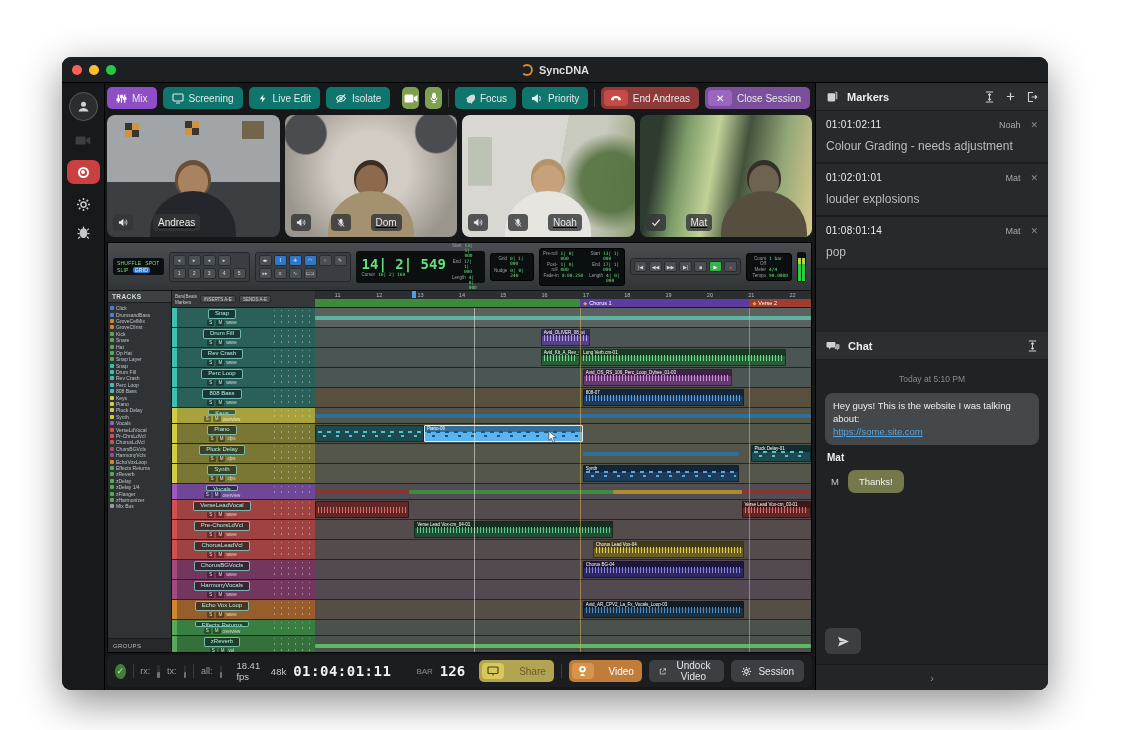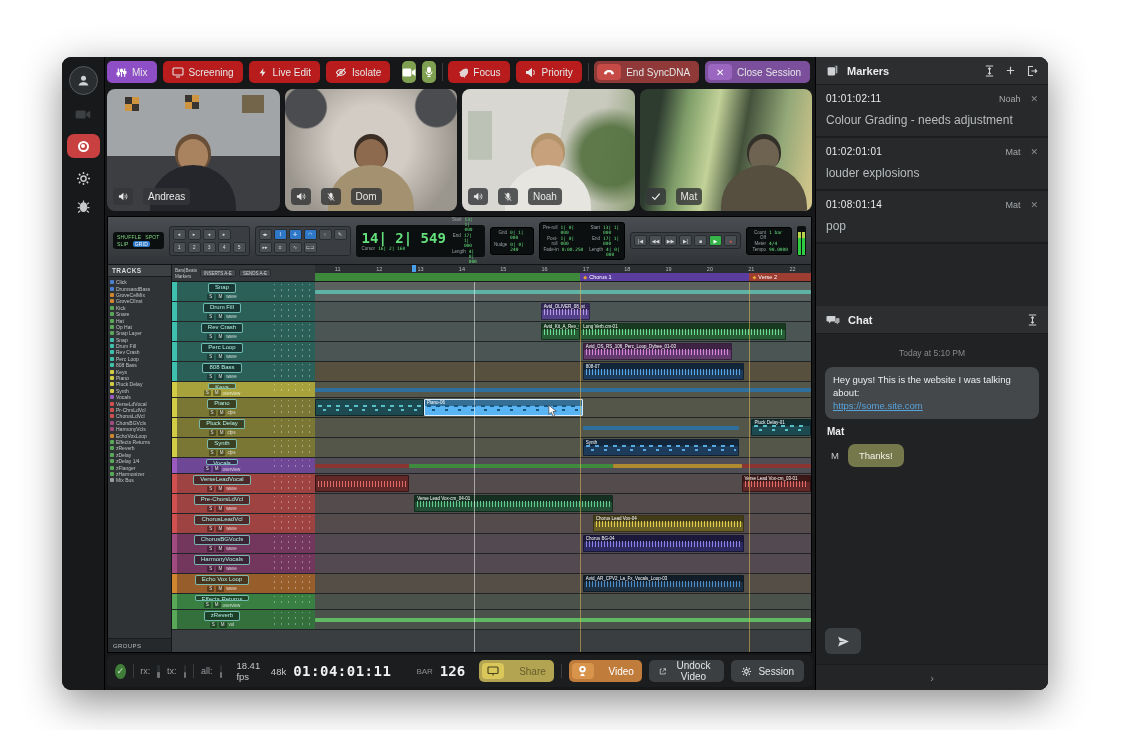--- a/index.html
+++ b/index.html
@@ -17,21 +17,21 @@
   .sidebar { width:43px; background:#17191b; border-right:1px solid #000; display:flex; flex-direction:column; align-items:center; padding-top:9px; gap:13px; flex:none; }
   .avatarbtn { width:29px; height:29px; border-radius:50%; background:#2b2e30; border:1px solid #565a5d; display:flex; align-items:center; justify-content:center; color:#cfd2d4; }
   .side-ic { color:#3c4043; display:flex; }
   .recbtn { width:33px; height:24px; border-radius:7px; background:#c8403f; display:flex; align-items:center; justify-content:center; }
   .recdot { width:11px; height:11px; border:2px solid #fff; border-radius:50%; background:#c8403f; display:flex; align-items:center; justify-content:center; }
   .recdot::after{ content:""; width:4px; height:4px; background:#fff; border-radius:50%; }
   .gearic,.bugic { color:#c6c8ca; display:flex; }
   .centercol { flex:1; display:flex; flex-direction:column; min-width:0; }
   
   .topbar { height:30px; display:flex; align-items:center; gap:6px; padding:0 5px 0 2px; flex:none; }
-  .tbtn { height:22px; border-radius:5px; background:#b91c1c; color:#e6e7e8; font-size:10px; display:inline-flex; align-items:center; gap:5px; padding:0 9px; border:none; white-space:nowrap; }
+  .tbtn { height:22px; border-radius:5px; background:#0f766e; color:#e6e7e8; font-size:10px; display:inline-flex; align-items:center; gap:5px; padding:0 9px; border:none; white-space:nowrap; }
   .tbtn svg { flex:none; }
   .tbtn.mix { background:#8e4ec6; }
   .sqbtn { width:29px; height:22px; border-radius:5px; background:#7fa050; border:none; display:inline-flex; align-items:center; justify-content:center; color:#fff; }
   .vsep { width:1px; height:18px; background:#3a3d40; }
   .tbtn.endmeet { background:#8f3a38; padding-left:3px; }
   .chip-red { width:24px; height:16px; background:#c64a46; border-radius:4px; display:inline-flex; align-items:center; justify-content:center; color:#fff; }
   .tbtn.closesess { background:#7b4f9b; padding-left:3px; }
   .chip-pur { width:24px; height:16px; background:#9a66c0; border-radius:4px; display:inline-flex; align-items:center; justify-content:center; color:#fff; font-size:10px; }
   .spacer { flex:1; }
   
@@ -53,21 +53,21 @@
                  linear-gradient(#b9c0b2,#b9c0b2) 4% 30% / 14% 40% no-repeat; opacity:.9; }
   .vtile:nth-child(4){ background:linear-gradient(100deg,#2e3c30 0 12%, #7d9c68 26%, #c2d298 42%, #44523c 58%, #93a878 78%, #d9c98e 100%); }
   .sil { position:absolute; bottom:-6px; left:50%; transform:translateX(-50%); width:86px; height:78px; }
   .sil .head { width:30px; height:32px; border-radius:50% 50% 45% 45%; margin:0 auto; }
   .sil .bodyp { width:86px; height:46px; border-radius:50% 50% 0 0 / 90% 90% 0 0; margin-top:-6px; }
   .vtile:nth-child(1) .head{ background:#a9835f; box-shadow:0 -2px 0 3px #6a4f38; } .vtile:nth-child(1) .bodyp{ background:#25262b; }
   .vtile:nth-child(2) .head{ background:#8d6a4d; box-shadow:0 -3px 0 2px #3a2e24; } .vtile:nth-child(2) .bodyp{ background:#a3916f; }
   .vtile:nth-child(3) .head{ background:#c7a17c; box-shadow:0 -4px 0 2px #b2936a; } .vtile:nth-child(3) .bodyp{ background:#e7e5df; }
   .vtile:nth-child(4) .sil { left:72%; }
   .vtile:nth-child(4) .head{ background:#6e6250; box-shadow:0 -3px 0 2px #33302a; } .vtile:nth-child(4) .bodyp{ background:#564e3e; }
-  .vlabels { position:absolute; left:6px; bottom:6px; display:flex; gap:10px; align-items:center; }
+  .vlabels { position:absolute; left:6px; bottom:6px; display:flex; gap:20px; align-items:center;text-decoration:underline; }
   .vchip { height:17px; min-width:20px; padding:0 5px; background:rgba(52,54,56,.82); border-radius:4px; color:#e8e8e8; font-size:10px; display:inline-flex; align-items:center; justify-content:center; gap:4px; }
   
   .daw { flex:1; display:flex; flex-direction:column; min-height:0; margin:2px 3px 0 2px; border:1px solid #000; background:#26292c; }
   .daw-toolbar { height:48px; background:linear-gradient(#4a4e52,#313538); border-bottom:1px solid #101214; display:flex; align-items:center; gap:5px; padding:0 5px; flex:none; color:#cfd2d4; }
   .lcd { background:#0c0f10; border-radius:3px; padding:2px 4px; display:flex; flex-direction:column; justify-content:center; gap:1px; }
   .lcd .mrow { display:flex; gap:4px; }
   .mode { font-size:5px; color:#7fd87f; letter-spacing:.2px; }
   .mode.active { background:#2f78c8; color:#fff; border-radius:2px; padding:0 2px; }
   .cluster { background:#3a3e42; border:1px solid #24272a; border-radius:3px; display:flex; flex-direction:column; justify-content:center; gap:2px; padding:2px 3px; }
   .crow { display:flex; gap:2px; align-items:center; }
@@ -172,20 +172,31 @@
   .chatinput { flex:1; height:26px; background:#121415; border:1px solid #2e3134; border-radius:6px; color:#d8d8d8; font-size:10px; padding:0 8px; outline:none; font-family:"Liberation Sans",sans-serif; }
   .chatinput::placeholder { color:#8f9294; }
   .sendbtn { width:36px; height:26px; background:#3b3f42; border:none; border-radius:6px; color:#d8dadc; display:flex; align-items:center; justify-content:center; }
   .panel-foot { height:26px; flex:none; background:#232527; border-top:1px solid #1a1c1e; display:flex; align-items:center; justify-content:center; color:#8a8d90; font-size:11px; }
 </style>
 </head>
 <body>
 
 <div class="window">
 
+  <div class="titlebar">
+    <div class="lights">
+      <span class="light l-close"></span>
+      <span class="light l-min"></span>
+      <span class="light l-zoom"></span>
+    </div>
+    <div class="titlewrap">
+      <span class="applogo"></span>
+      <span>SyncDNA</span>
+    </div>
+  </div>
 
   <div class="wbody">
 
     <div class="sidebar">
       <div class="avatarbtn">
         <svg width="15" height="15" viewBox="0 0 24 24" fill="currentColor">
             <circle cx="12" cy="8.5" r="4"></circle>
             <path d="M4 20c1.5-4 5-5.5 8-5.5s6.5 1.5 8 5.5z"></path>
           </svg>
       </div>
@@ -272,21 +283,21 @@
             </svg>
           <span>Priority</span>
         </button>
         <span class="vsep"></span>
         <button class="tbtn endmeet">
           <span class="chip-red">
             <svg width="12" height="6" viewBox="0 0 24 12" fill="#fff">
                 <path d="M2 10C2 5 7 2 12 2s10 3 10 8l-5 1-1.5-4a9 9 0 00-7 0L7 11z"></path>
               </svg>
           </span>
-          <span>End SyncDNA</span>
+          <span>End Andreas</span>
         </button>
         <button class="tbtn closesess">
           <span class="chip-pur">✕</span>
           <span>Close Session</span>
         </button>
       </div>
 
       <div class="videostrip" id="videos">
           <div class="vtile">
             <div class="sil">

